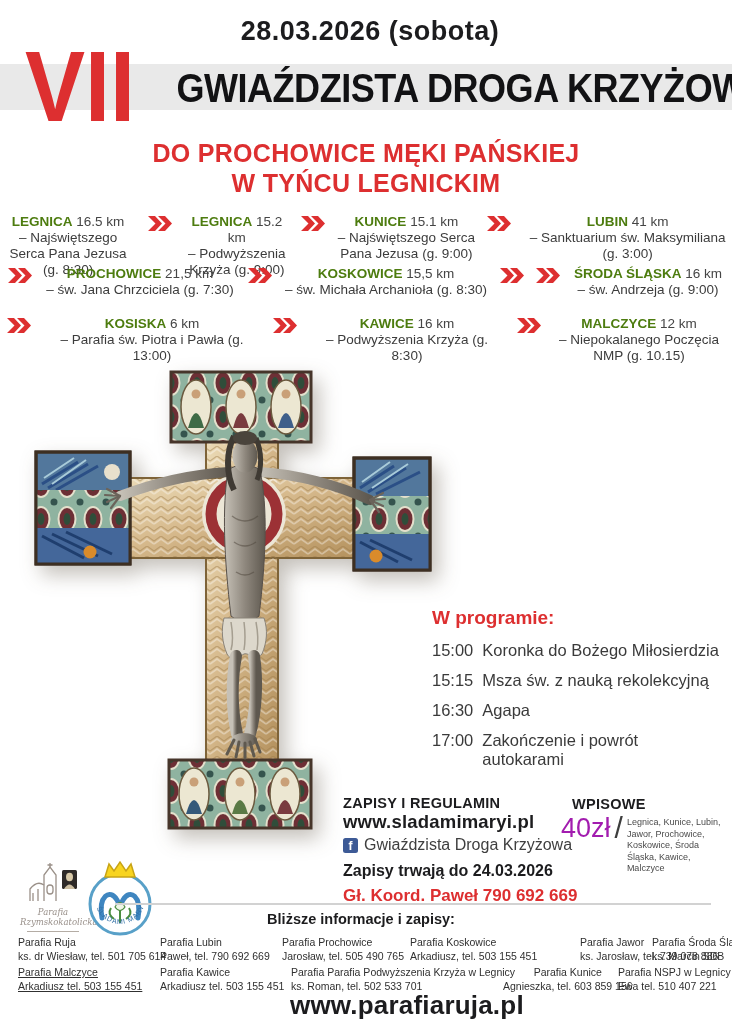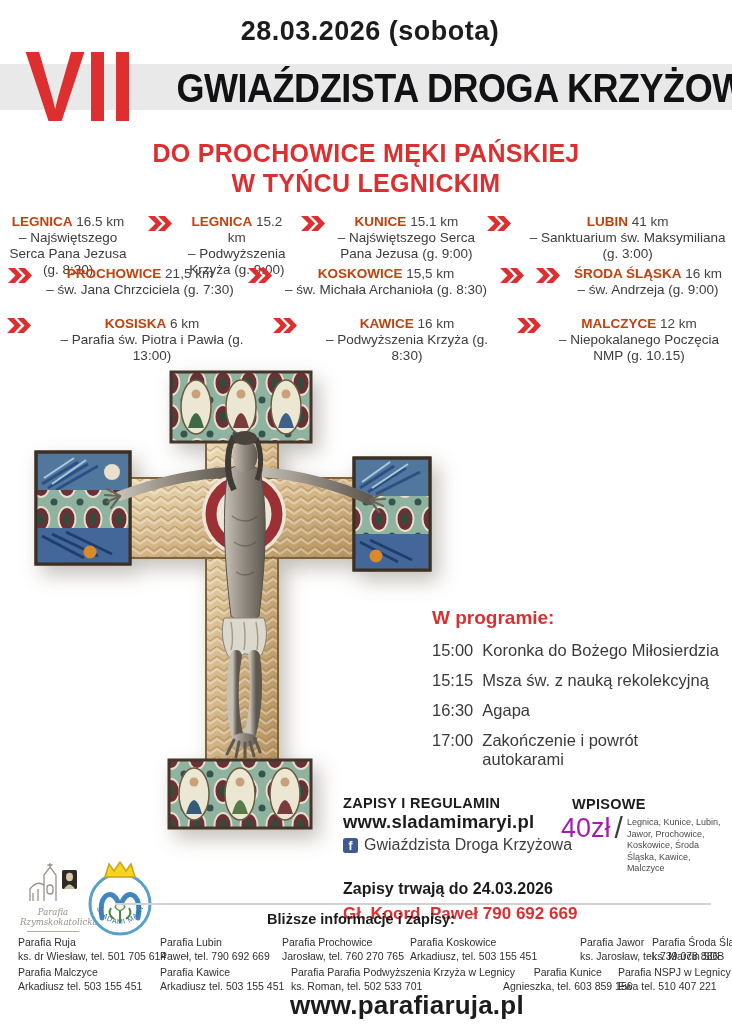--- a/index.html
+++ b/index.html
@@ -31,40 +31,40 @@
     text-align:center; color:#dd2f30; font-weight:bold;
     font-size:25px; line-height:30px; letter-spacing:.3px;
   }
   
   .row {
     position:absolute; left:0; width:732px;
     display:flex; justify-content:center; align-items:flex-start; gap:12px;
     text-align:center; font-size:13.5px; line-height:16px;
   }
   .row1 { top:214px; } .row2 { top:266px; } .row3 { top:316px; }
-  .r-item .r-name { font-weight:bold; color:#c2410c; }
+  .r-item .r-name { font-weight:bold; color:#4d7c0f; }
   .r-item .r-dist { font-weight:normal; color:#454545; }
   .r-item .r-desc { color:#3c3c3c; }
   .chev { flex:0 0 auto; margin-top:2px; }
   .chev svg { fill:#dd2f30; display:block; }
   
   .program { position:absolute; left:432px; top:607px; width:290px; }
   .p-head { color:#dd2f30; font-weight:bold; font-size:19px; margin-bottom:12px; }
   .p-item { display:flex; gap:9px; font-size:16.5px; color:#3a3a3a; margin-bottom:11px; }
   
   .zapisy { position:absolute; left:343px; top:795px; }
   .z-head { font-size:14.5px; font-weight:bold; letter-spacing:.3px; }
   .z-site { font-size:18.5px; font-weight:bold; letter-spacing:.2px; cursor:pointer; }
   .z-fb { display:flex; align-items:center; gap:6px; font-size:16px; color:#3f3f3f; margin-top:3px; cursor:pointer; }
   .fb-icon {
     width:15px; height:15px; background:#3d5a96; border-radius:2.5px;
     color:#fff; font-weight:bold; font-size:12px; line-height:14px;
     display:flex; justify-content:center; align-items:flex-end;
   }
-  .z-deadline { margin-top:26px; font-size:16px; font-weight:bold; }
+  .z-deadline { margin-top:8px; font-size:16px; font-weight:bold; }
   .z-coord { margin-top:6px; font-size:17px; font-weight:bold; color:#dd2f30; }
   
   .fee { position:absolute; left:561px; top:796px; width:168px; }
   .fee-head { font-size:14.5px; font-weight:bold; margin-left:11px; letter-spacing:.3px; }
   .fee-row { display:flex; align-items:flex-start; gap:4px; margin-top:1px; }
   .fee-amount { font-size:27px; line-height:30px; color:#a21caf; }
   .fee-slash { font-size:30px; line-height:30px; color:#3d3d3d; font-weight:300; }
   .fee-note { font-size:9px; line-height:11.5px; color:#4a4a4a; width:104px; margin-top:4px; }
   
   .divider { position:absolute; left:115px; top:903px; width:596px; height:2px; background:#d2d2d2; }
@@ -443,36 +443,36 @@
   <div class="contact" style="left:18px; top:936px;">
     <span class="c-name">Parafia Ruja</span>
     <span>ks. dr Wiesław, tel. 501 705 614</span>
   </div>
   <div class="contact" style="left:160px; top:936px;">
     <span class="c-name">Parafia Lubin</span>
     <span>Paweł, tel. 790 692 669</span>
   </div>
   <div class="contact" style="left:282px; top:936px;">
     <span class="c-name">Parafia Prochowice</span>
-    <span>Jarosław, tel. 760 270 765</span>
+    <span>Jarosław, tel. 505 490 765</span>
   </div>
   <div class="contact" style="left:410px; top:936px;">
     <span class="c-name">Parafia Koskowice</span>
     <span>Arkadiusz, tel. 503 155 451</span>
   </div>
   <div class="contact" style="left:540px; top:936px;margin-left:40px;">
     <span class="c-name">Parafia Jawor</span>
     <span>ks. Jarosław, tel. 739 078 886</span>
   </div>
   <div class="contact" style="left:652px; top:936px;">
     <span class="c-name">Parafia Środa Śląska</span>
     <span>ks. Marcin SDB</span>
   </div>
 
-  <div class="contact" style="left:18px; top:966px;">
+  <div class="contact" style="left:18px; top:966px;text-decoration:underline;">
     <span class="c-name">Parafia Malczyce</span>
     <span>Arkadiusz tel. 503 155 451</span>
   </div>
   <div class="contact" style="left:160px; top:966px;">
     <span class="c-name">Parafia Kawice</span>
     <span>Arkadiusz tel. 503 155 451</span>
   </div>
   <div class="contact" style="left:291px; top:966px;">
     <span class="c-name">Parafia Parafia Podwyższenia Krzyża w Legnicy</span>
     <span>ks. Roman, tel. 502 533 701</span>

